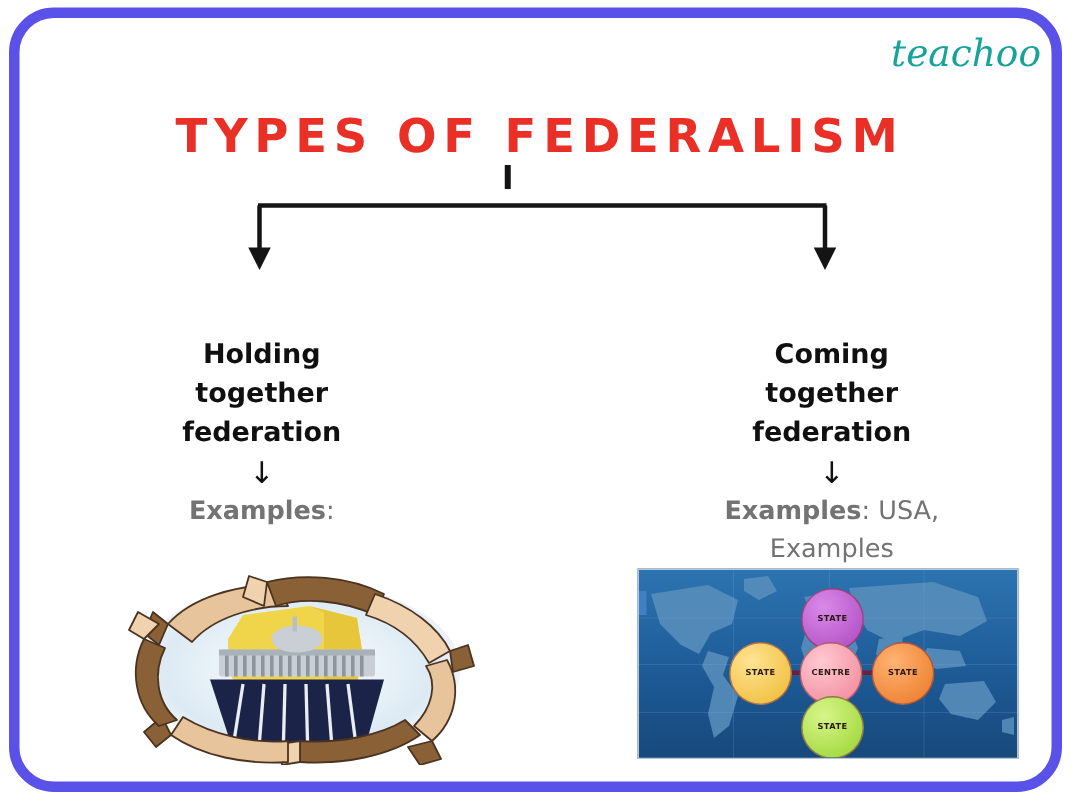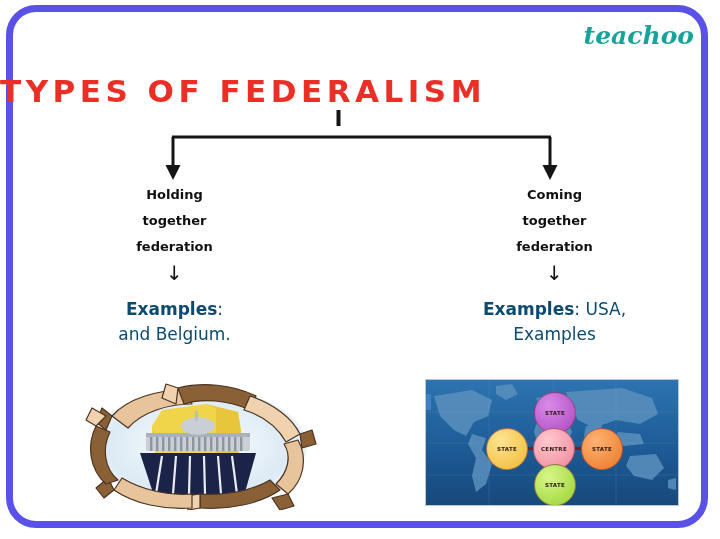--- a/index.html
+++ b/index.html
@@ -30,34 +30,34 @@
     pointer-events: none;
   }
 
   
   #logo {
     position: absolute;
     right: 26px;
     top: 21px;
     font-family: "DejaVu Serif", serif;
     font-style: italic;
-    font-weight: bold;
+    font-weight: normal;
     font-size: 25px;
     color: #16a39a;
     letter-spacing: 0px;
     white-space: nowrap;
   }
 
   
   #title {
     position: absolute;
     left: 0;
     top: 73px;
     width: 720px;
-    text-align: left;
+    text-align: center;
     font-family: "DejaVu Sans", sans-serif;
     font-weight: bold;
     font-size: 31px;
     letter-spacing: 4.5px;
     color: #ea2f26;
     white-space: nowrap;
   }
 
   
   #tree {
@@ -74,38 +74,39 @@
     top: 182px;
     text-align: center;
     color: #111111;
   }
   #branch-left  { left: 72px;  width: 205px; }
   #branch-right { left: 452px; width: 205px; text-align: center; }
 
   .heading {
     font-family: "DejaVu Sans", sans-serif;
     font-weight: bold;
-    font-size: 13px;
+    font-size: 18px;
     line-height: 26px;
     color: #101010;
+    margin-top: 42px;
   }
   .mini-arrow {
     display: block;
     font-size: 20px;
     line-height: 24px;
     margin-top: 1px;
     color: #101010;
     font-family: "DejaVu Sans", sans-serif;
   }
   .examples {
     font-family: "DejaVu Sans", sans-serif;
     font-size: 17px;
     line-height: 25px;
-    color: #0c4a6e;
-    margin-top: 12px;
+    color: #737373;
+    margin-top: 2px;
   }
   .examples b {
     font-weight: bold;
   }
 
   
   #hands-figure {
     position: absolute;
     left: 66px;
     top: 378px;
@@ -182,21 +183,20 @@
 
   <div class="branch" id="branch-left">
     <div class="heading">
       <div>Holding</div>
       <div>together</div>
       <div>federation</div>
     </div>
     <span class="mini-arrow">↓</span>
     <div class="examples">
       <div><b>Examples</b><span>:</span></div>
-      <div>and Belgium.</div>
     </div>
   </div>
 
   <div class="branch" id="branch-right">
     <div class="heading">
       <div>Coming</div>
       <div>together</div>
       <div>federation</div>
     </div>
     <span class="mini-arrow">↓</span>

